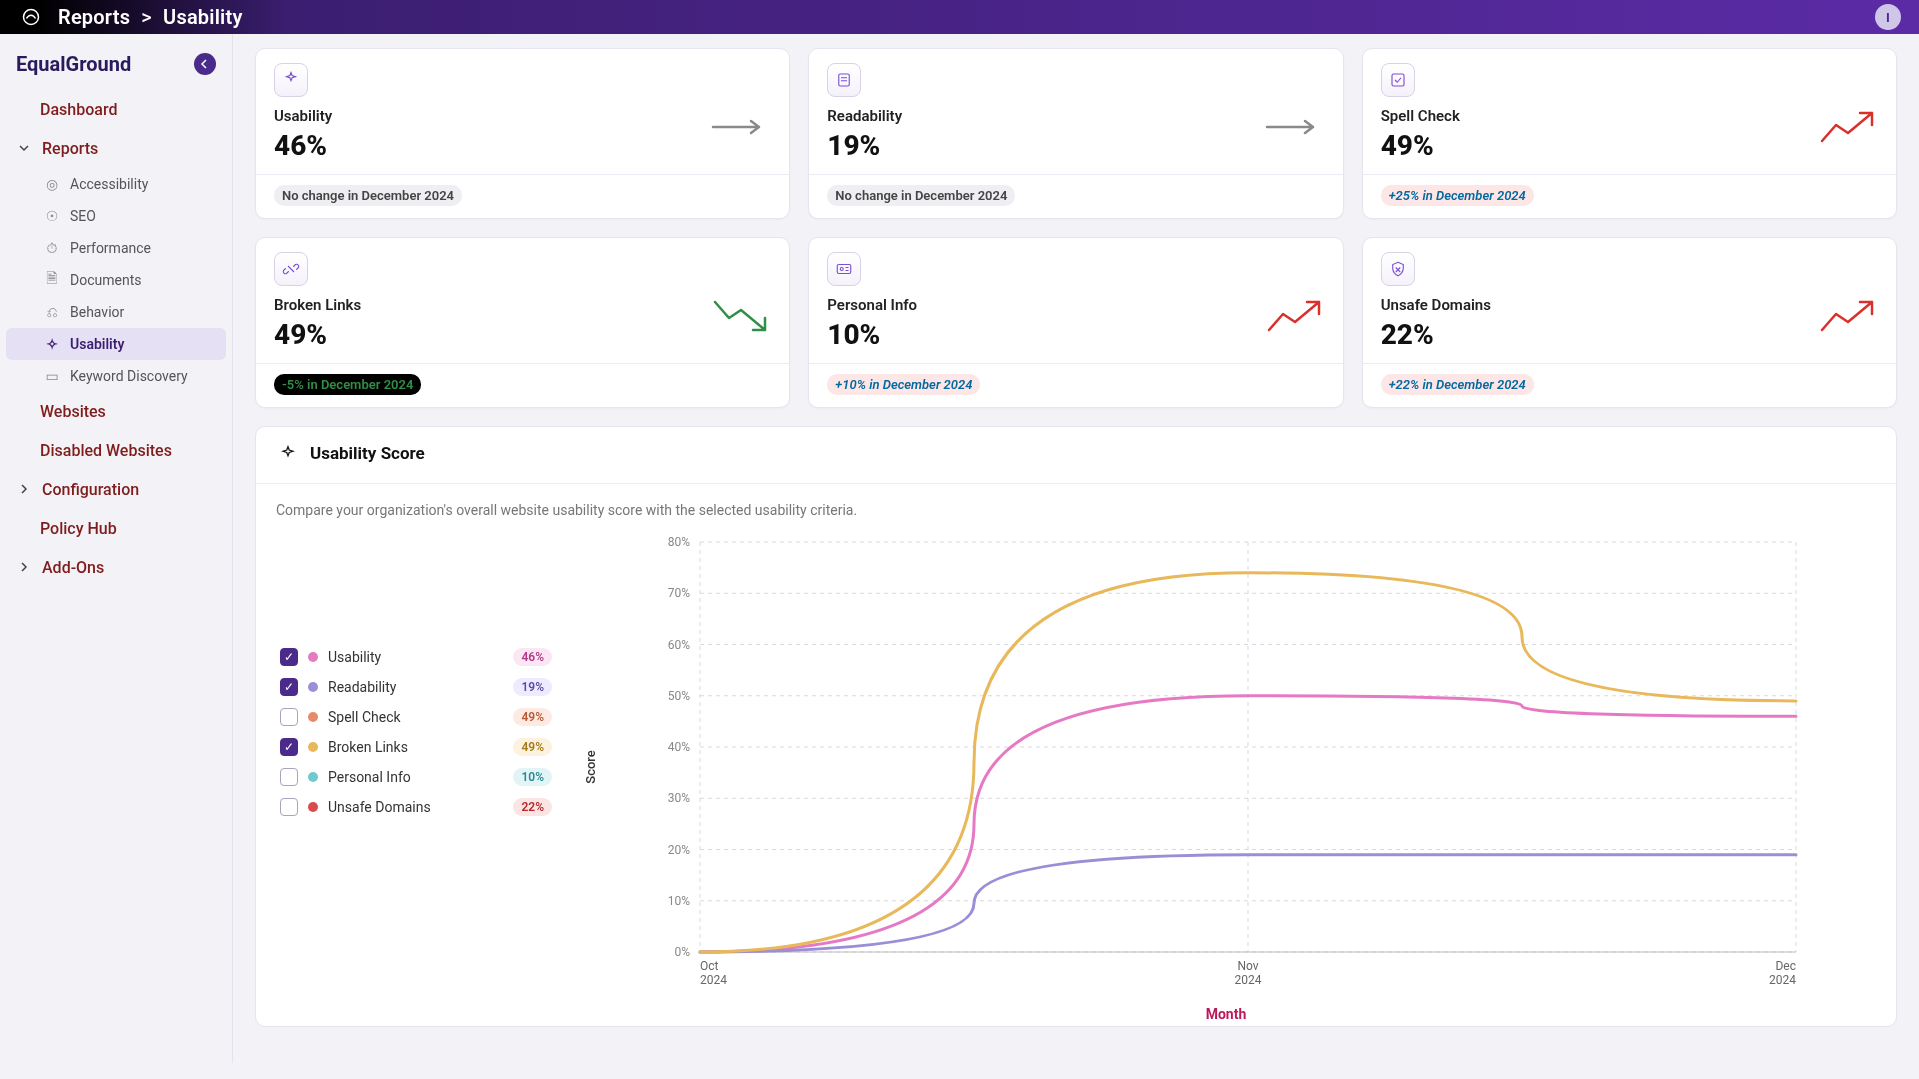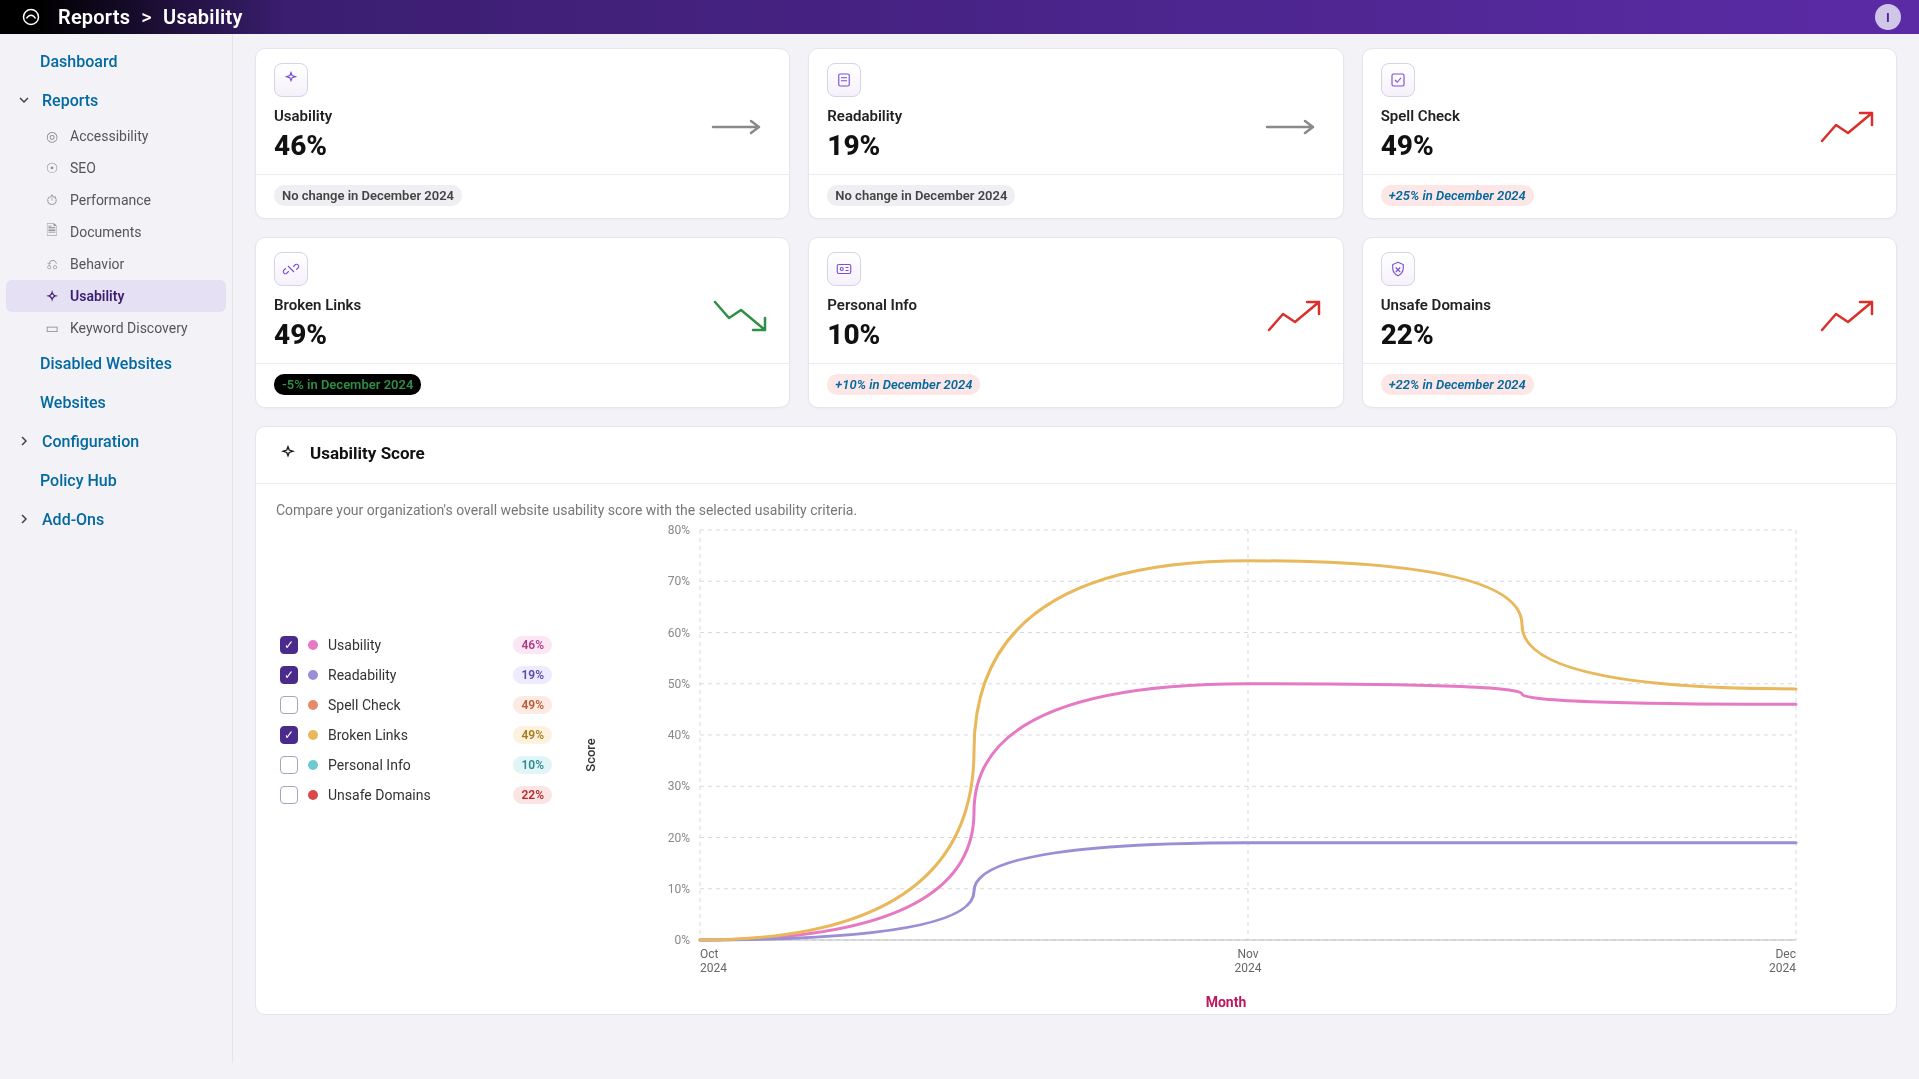--- a/index.html
+++ b/index.html
@@ -43,21 +43,21 @@
   }
   .brandrow {
     display:flex;align-items:center;justify-content:space-between;
     padding: 10px 16px 14px;
   }
   .brand { font-size:20px; font-weight:700; color:#2a1a5e; }
   .collapse-btn { width:22px;height:22px;border-radius:50%;background:#4a2a8a;display:flex;align-items:center;justify-content:center;color:#fff;font-size:12px;}
   .nav { padding: 0 6px; }
   .nav-item, .nav-sub {
     display:flex;align-items:center;gap:10px;
-    padding: 10px 12px; color:#0369a1; border-radius:6px; cursor:pointer;
+    padding: 10px 12px; color:#7f1d1d; border-radius:6px; cursor:pointer;
     font-size:16px;
   }
   .nav-item.child { padding-left:34px; }
   .nav-sub { padding: 8px 12px 8px 38px; font-size:14px; color:#555; }
   .nav-sub .mini-ic { width:16px;height:16px;display:flex;align-items:center;justify-content:center;color:#888;}
   .nav-sub.active {
     background:#e6e0f5; color:#3b1e70; font-weight:600;
   }
   .nav-sub.active .mini-ic { color:#3b1e70;}
   .nav-item .chev { width:14px;color:#555;}
@@ -97,21 +97,21 @@
     background:#fff; border:1px solid #e6e4ee; border-radius:10px;
   }
   .sp-head {
     display:flex;align-items:flex-start;gap:10px; padding:16px 20px; border-bottom:1px solid #eceaf2;
   }
   .sp-head .ic2 {
     width:24px;height:24px;display:flex;align-items:center;justify-content:center;color:#4a2a8a;
   }
   .sp-head .ttl { font-size:17px; font-weight:700; color:#111;}
   .sp-body { padding: 18px 20px 24px; }
-  .sp-desc { color:#777; font-size:14px; margin-bottom:2px; }
+  .sp-desc { color:#777; font-size:14px; margin-bottom:14px; }
   .sp-flex { display:flex; gap:20px; align-items:flex-start;}
   .legend-panel { width:280px; padding-top:110px;}
   .legend-row {
     display:flex;align-items:center;gap:10px; padding:6px 4px; font-size:14px;color:#333;
   }
   .chk {
     width:18px;height:18px;border:1.5px solid #a9a3bd;border-radius:4px;display:flex;align-items:center;justify-content:center;
     background:#fff;
   }
   .chk.on { background:#4a2a8a;border-color:#4a2a8a;color:#fff;}
@@ -144,20 +144,28 @@
   </div>
   <div class="spacer"></div>
   <div class="user-avatar">
       <span>I</span>
     </div>
 </div>
 
 <div class="shell">
 
   <aside class="sidebar">
+    <div class="brandrow">
+      <div class="brand">EqualGround</div>
+      <div class="collapse-btn">
+        <svg width="10" height="10" viewBox="0 0 10 10">
+            <path d="M6 1L2 5l4 4" stroke="#fff" stroke-width="1.5" fill="none"></path>
+          </svg>
+      </div>
+    </div>
     <nav class="nav">
       <div class="nav-item top child">
           <span>Dashboard</span>
         </div>
 
       <div class="nav-item top">
         <span class="chev"><svg width="12" height="12" viewBox="0 0 12 12">
               <path d="M2 4l4 4 4-4" stroke="#444" stroke-width="1.5" fill="none"></path>
             </svg></span>
         <span class="nav-group-label">Reports</span>
@@ -185,24 +193,24 @@
       <div class="nav-sub active">
           <span class="mini-ic">✧</span>
           <span>Usability</span>
         </div>
       <div class="nav-sub">
           <span class="mini-ic">▭</span>
           <span>Keyword Discovery</span>
         </div>
 
       <div class="nav-item top child">
+          <span>Websites</span>
+        </div>
+      <div class="nav-item top child">
           <span>Disabled Websites</span>
-        </div>
-      <div class="nav-item top child">
-          <span>Websites</span>
         </div>
 
       <div class="nav-item top">
         <span class="chev"><svg width="12" height="12" viewBox="0 0 12 12">
               <path d="M4 2l4 4-4 4" stroke="#444" stroke-width="1.5" fill="none"></path>
             </svg></span>
         <span>Configuration</span>
       </div>
       <div class="nav-item top child">
           <span>Policy Hub</span>

